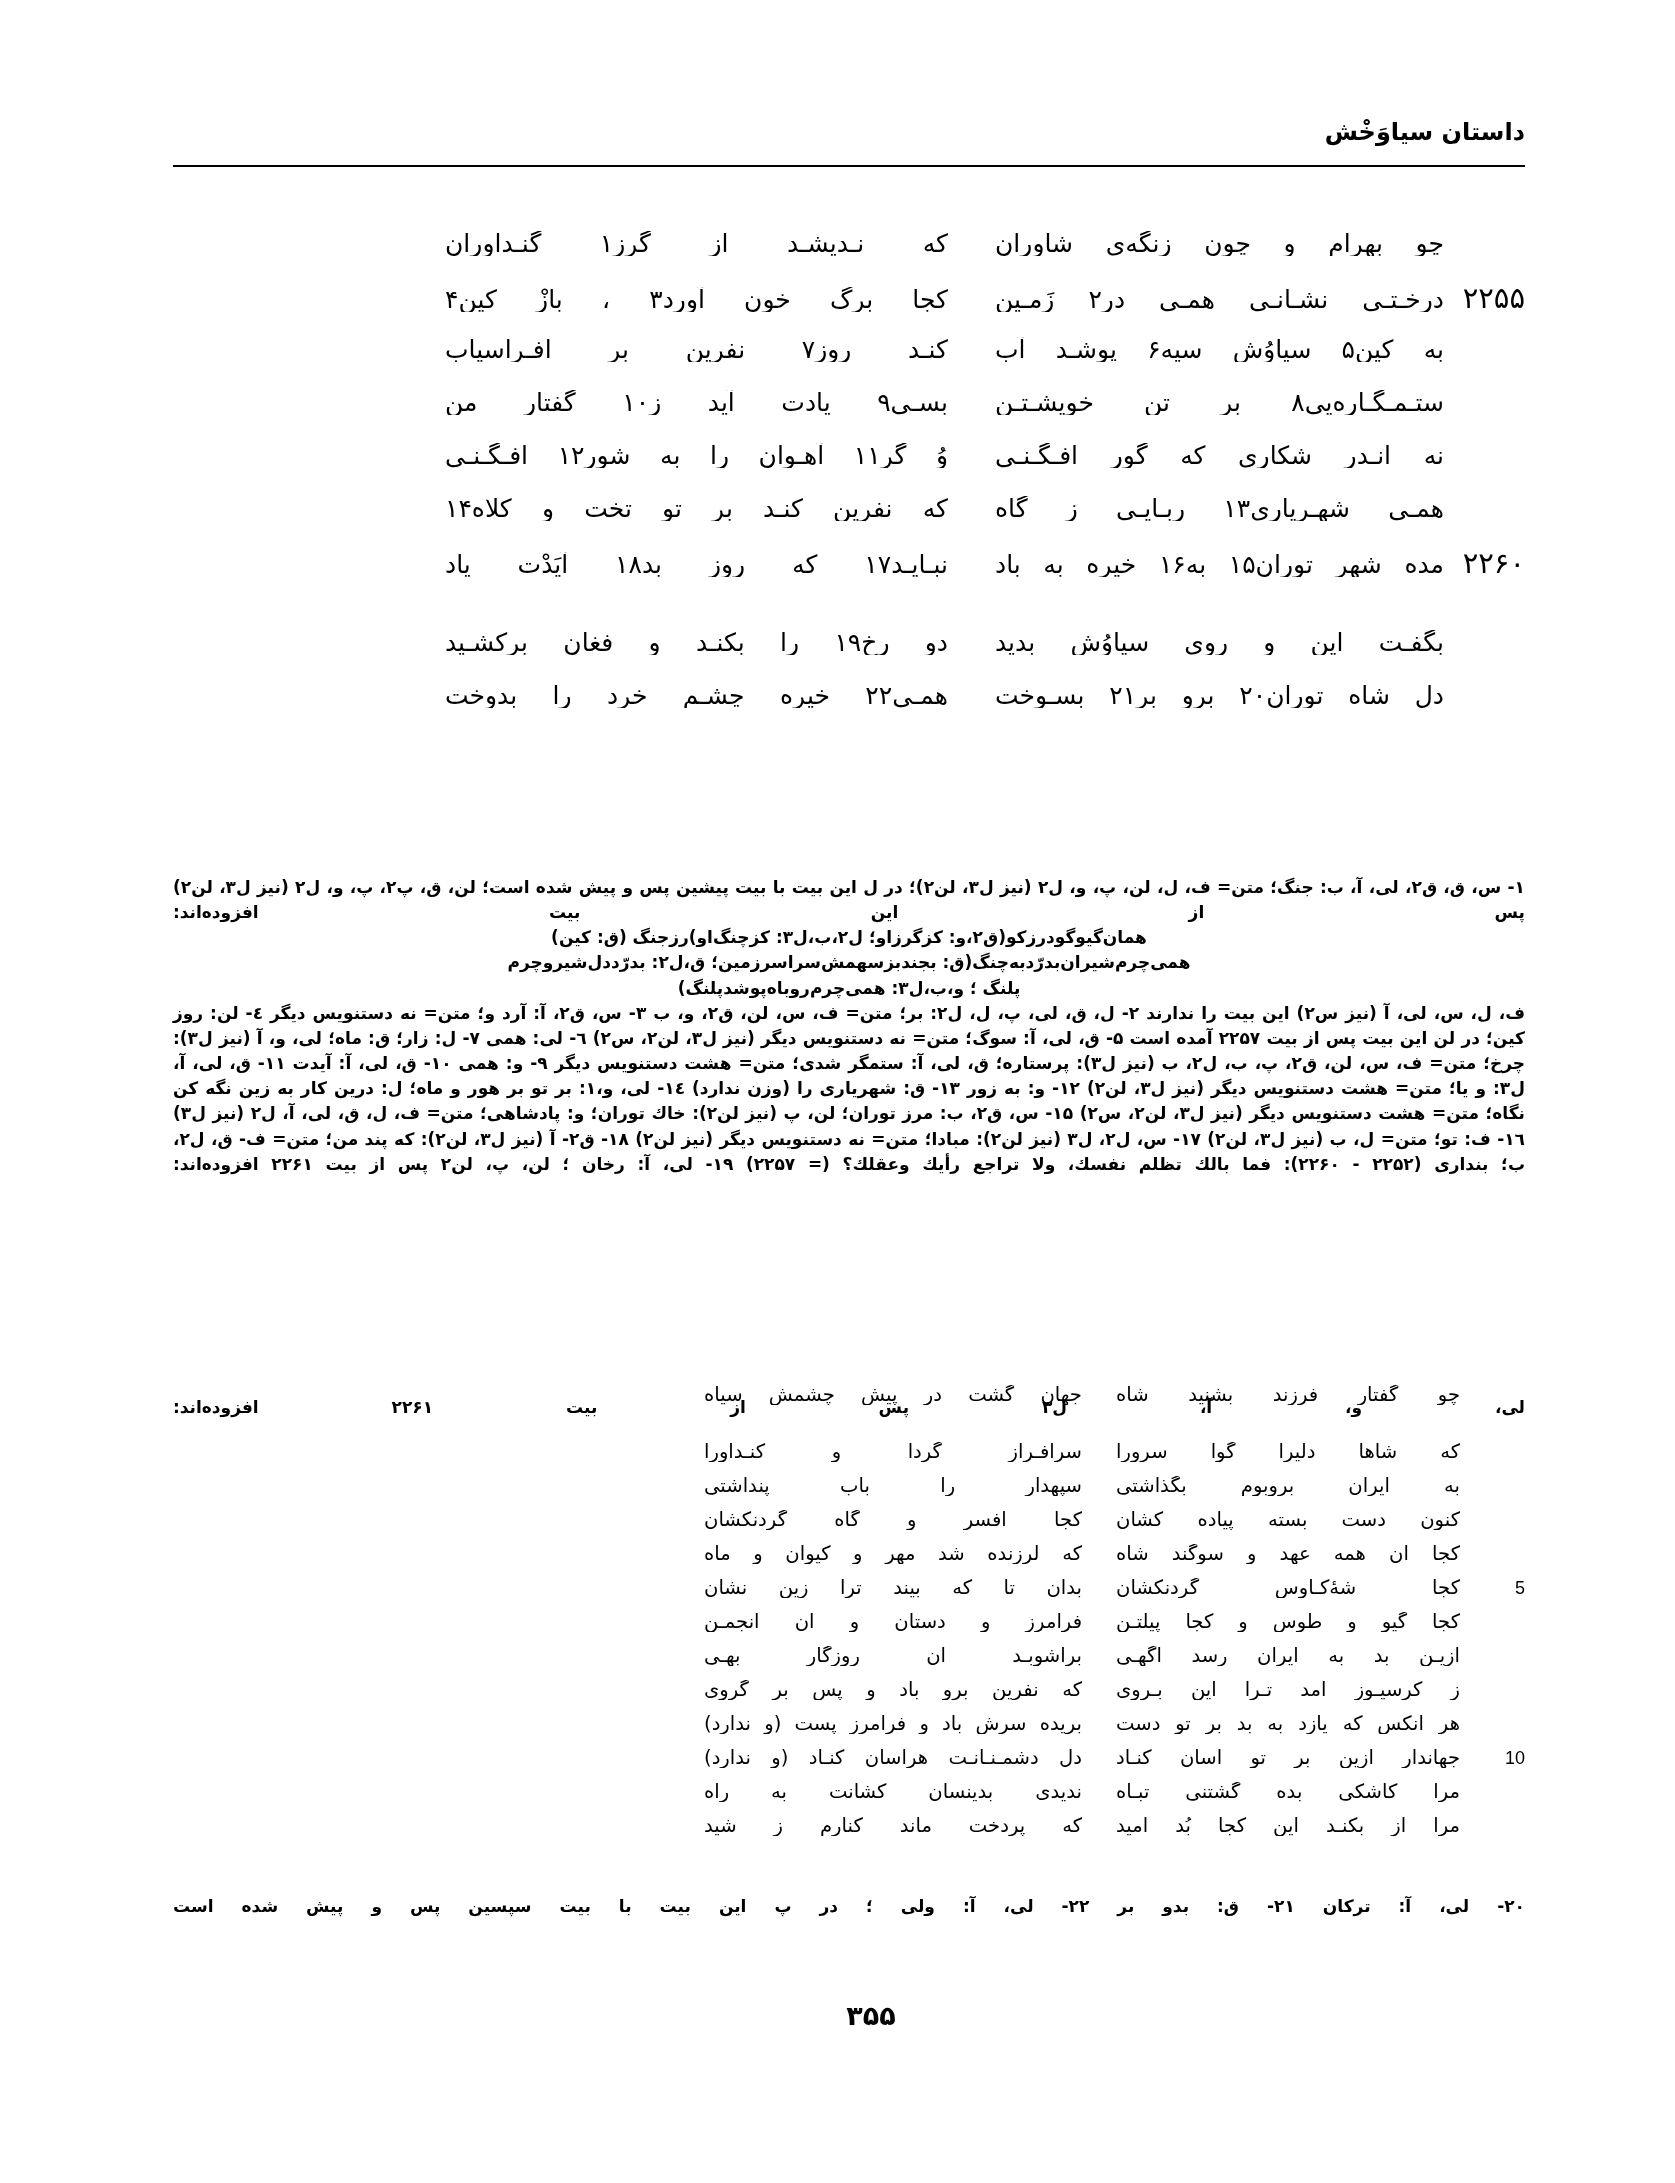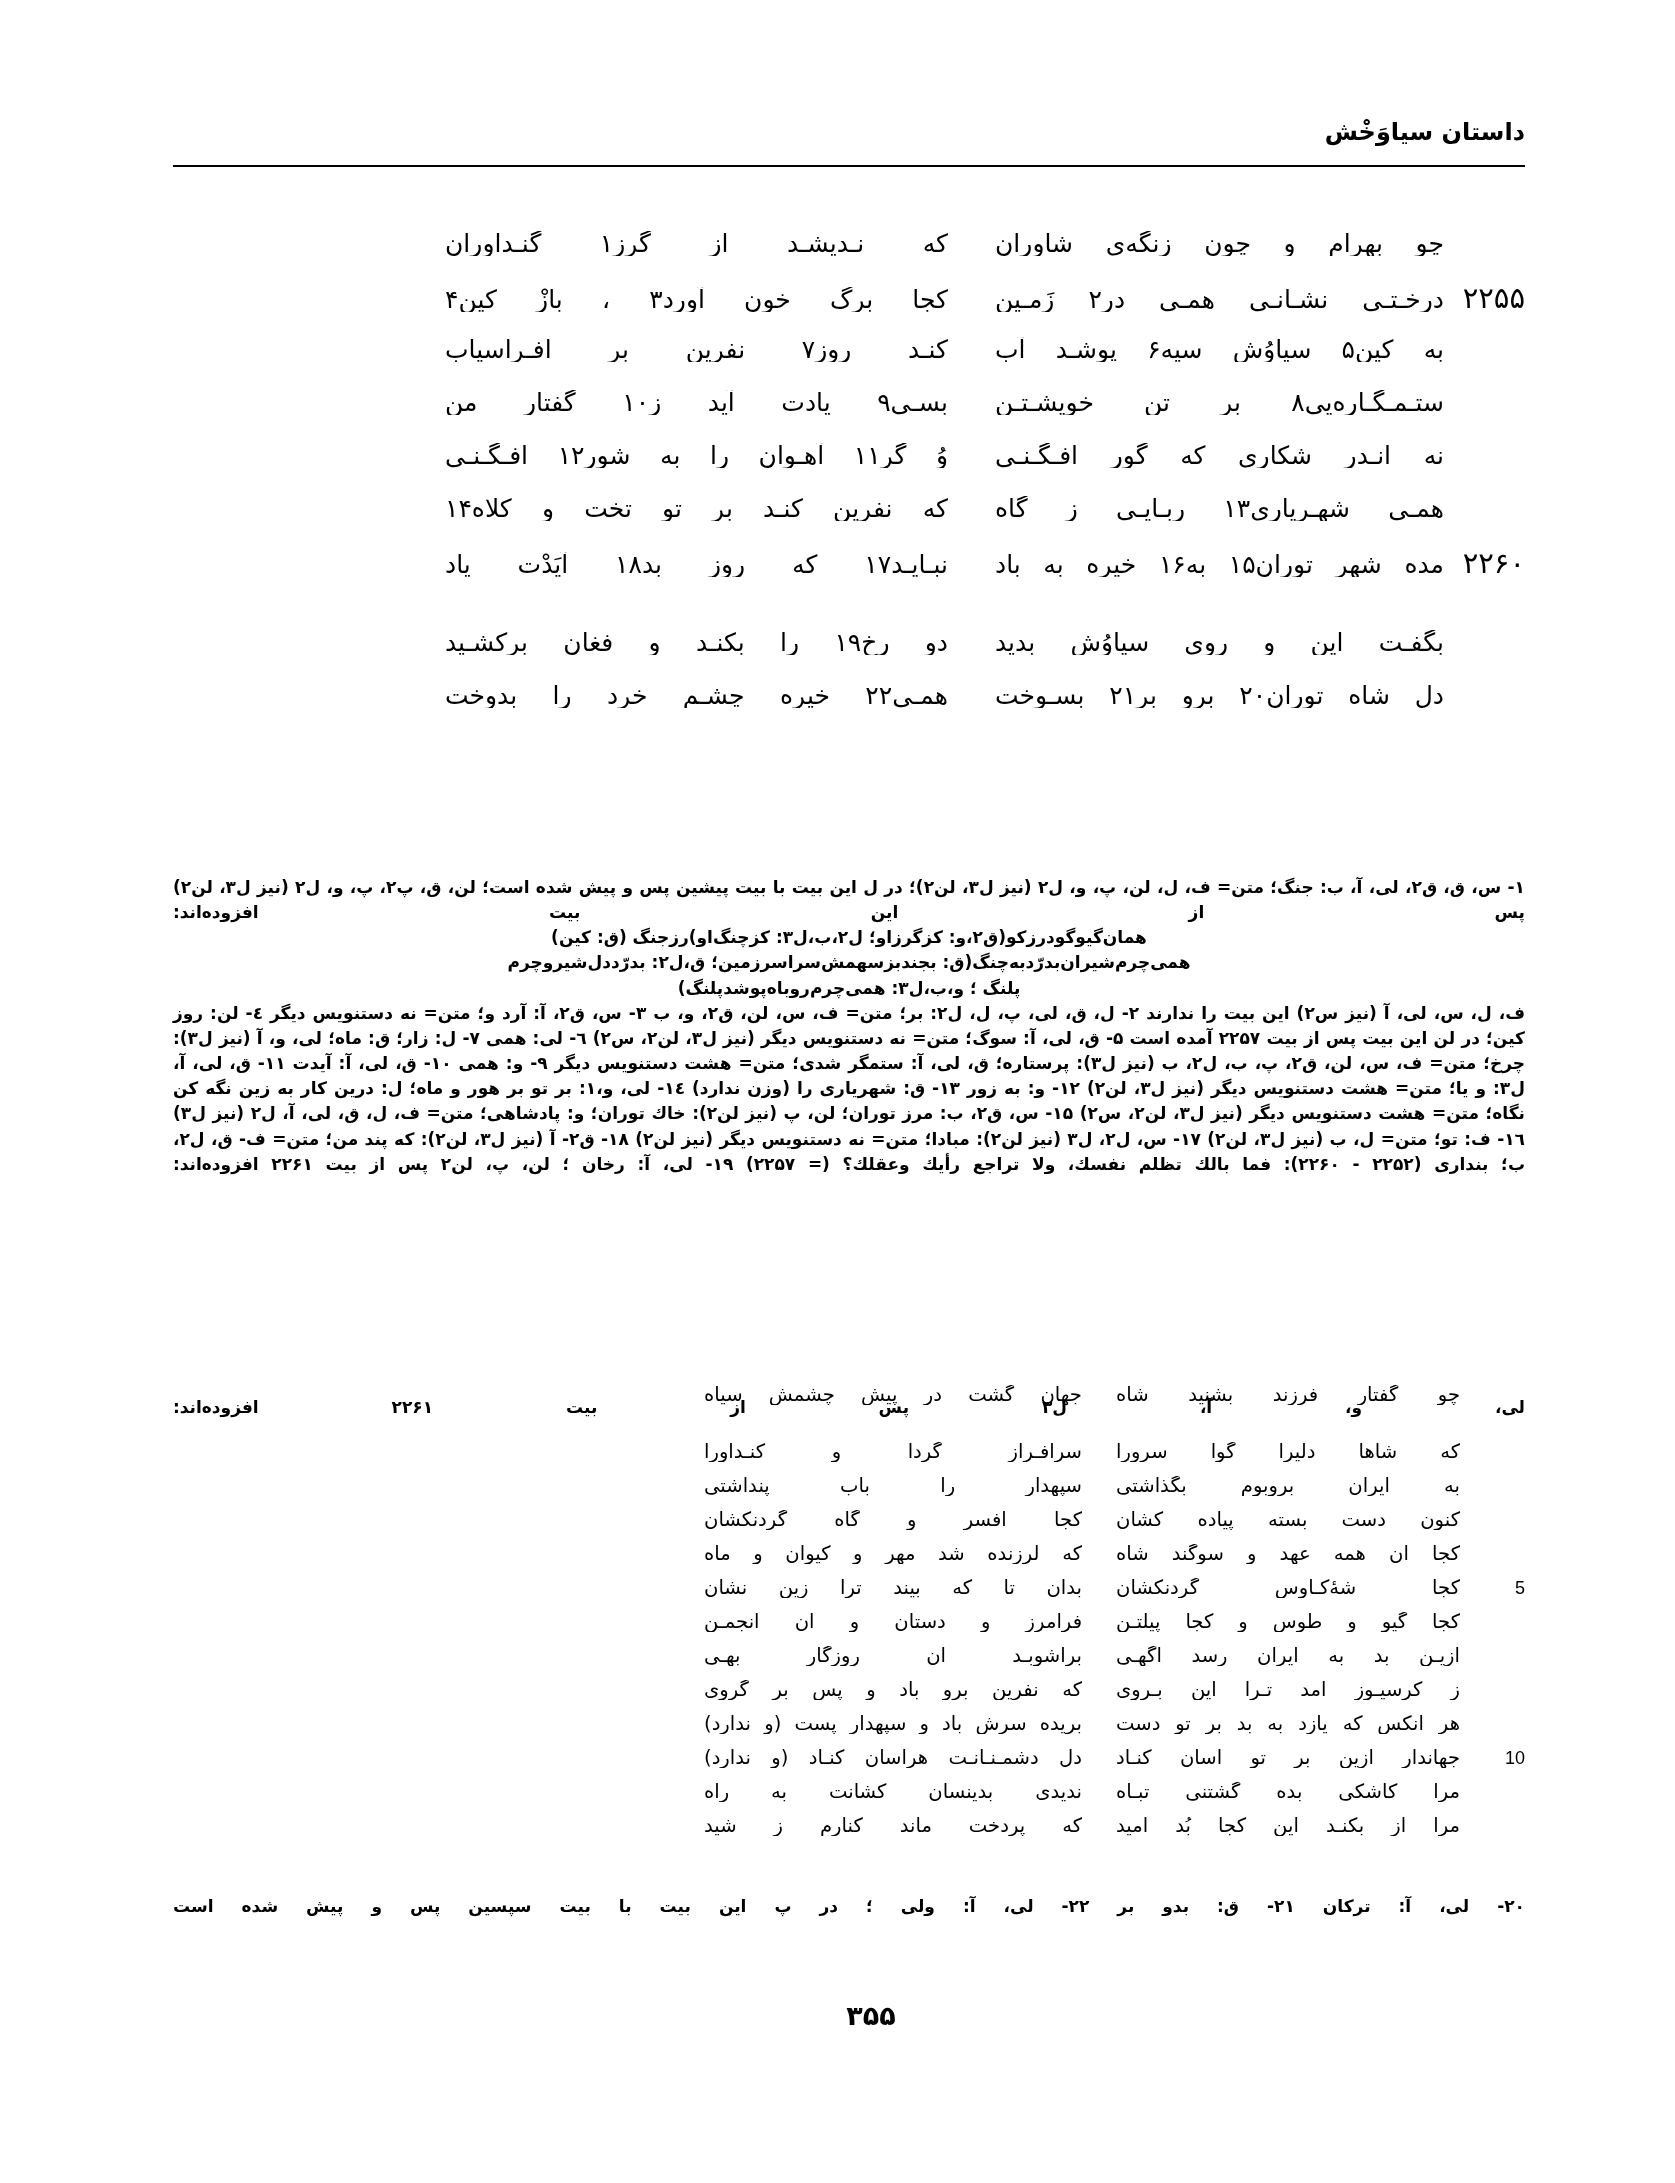--- a/index.html
+++ b/index.html
@@ -262,21 +262,21 @@
         <div class="hemistich hemistich-b">برآشوبـد آن روزگار بهـی</div>
       </div>
       <div class="verse-row">
         <div class="verse-num"></div>
         <div class="hemistich hemistich-a">ز کرسیـوز آمد تـرا این بـروی</div>
         <div class="hemistich hemistich-b">که نفرین برو باد و پس بر گروی</div>
       </div>
       <div class="verse-row">
         <div class="verse-num"></div>
         <div class="hemistich hemistich-a">هر آنکس که یازد به بد بر تو دست</div>
-        <div class="hemistich hemistich-b">بریده سرش باد و سپهدار پست (و ندارد)</div>
+        <div class="hemistich hemistich-b">بریده سرش باد و فرامرز پست (و ندارد)</div>
       </div>
       <div class="verse-row">
         <div class="verse-num">10</div>
         <div class="hemistich hemistich-a">جهاندار ازین بر تو آسان کنـاد</div>
         <div class="hemistich hemistich-b">دل دشمـنـانـت هراسان کنـاد (و ندارد)</div>
       </div>
       <div class="verse-row">
         <div class="verse-num"></div>
         <div class="hemistich hemistich-a">مرا کاشکی بده گشتنی تبـاه</div>
         <div class="hemistich hemistich-b">ندیدی بدینسان کشانت به راه</div>

